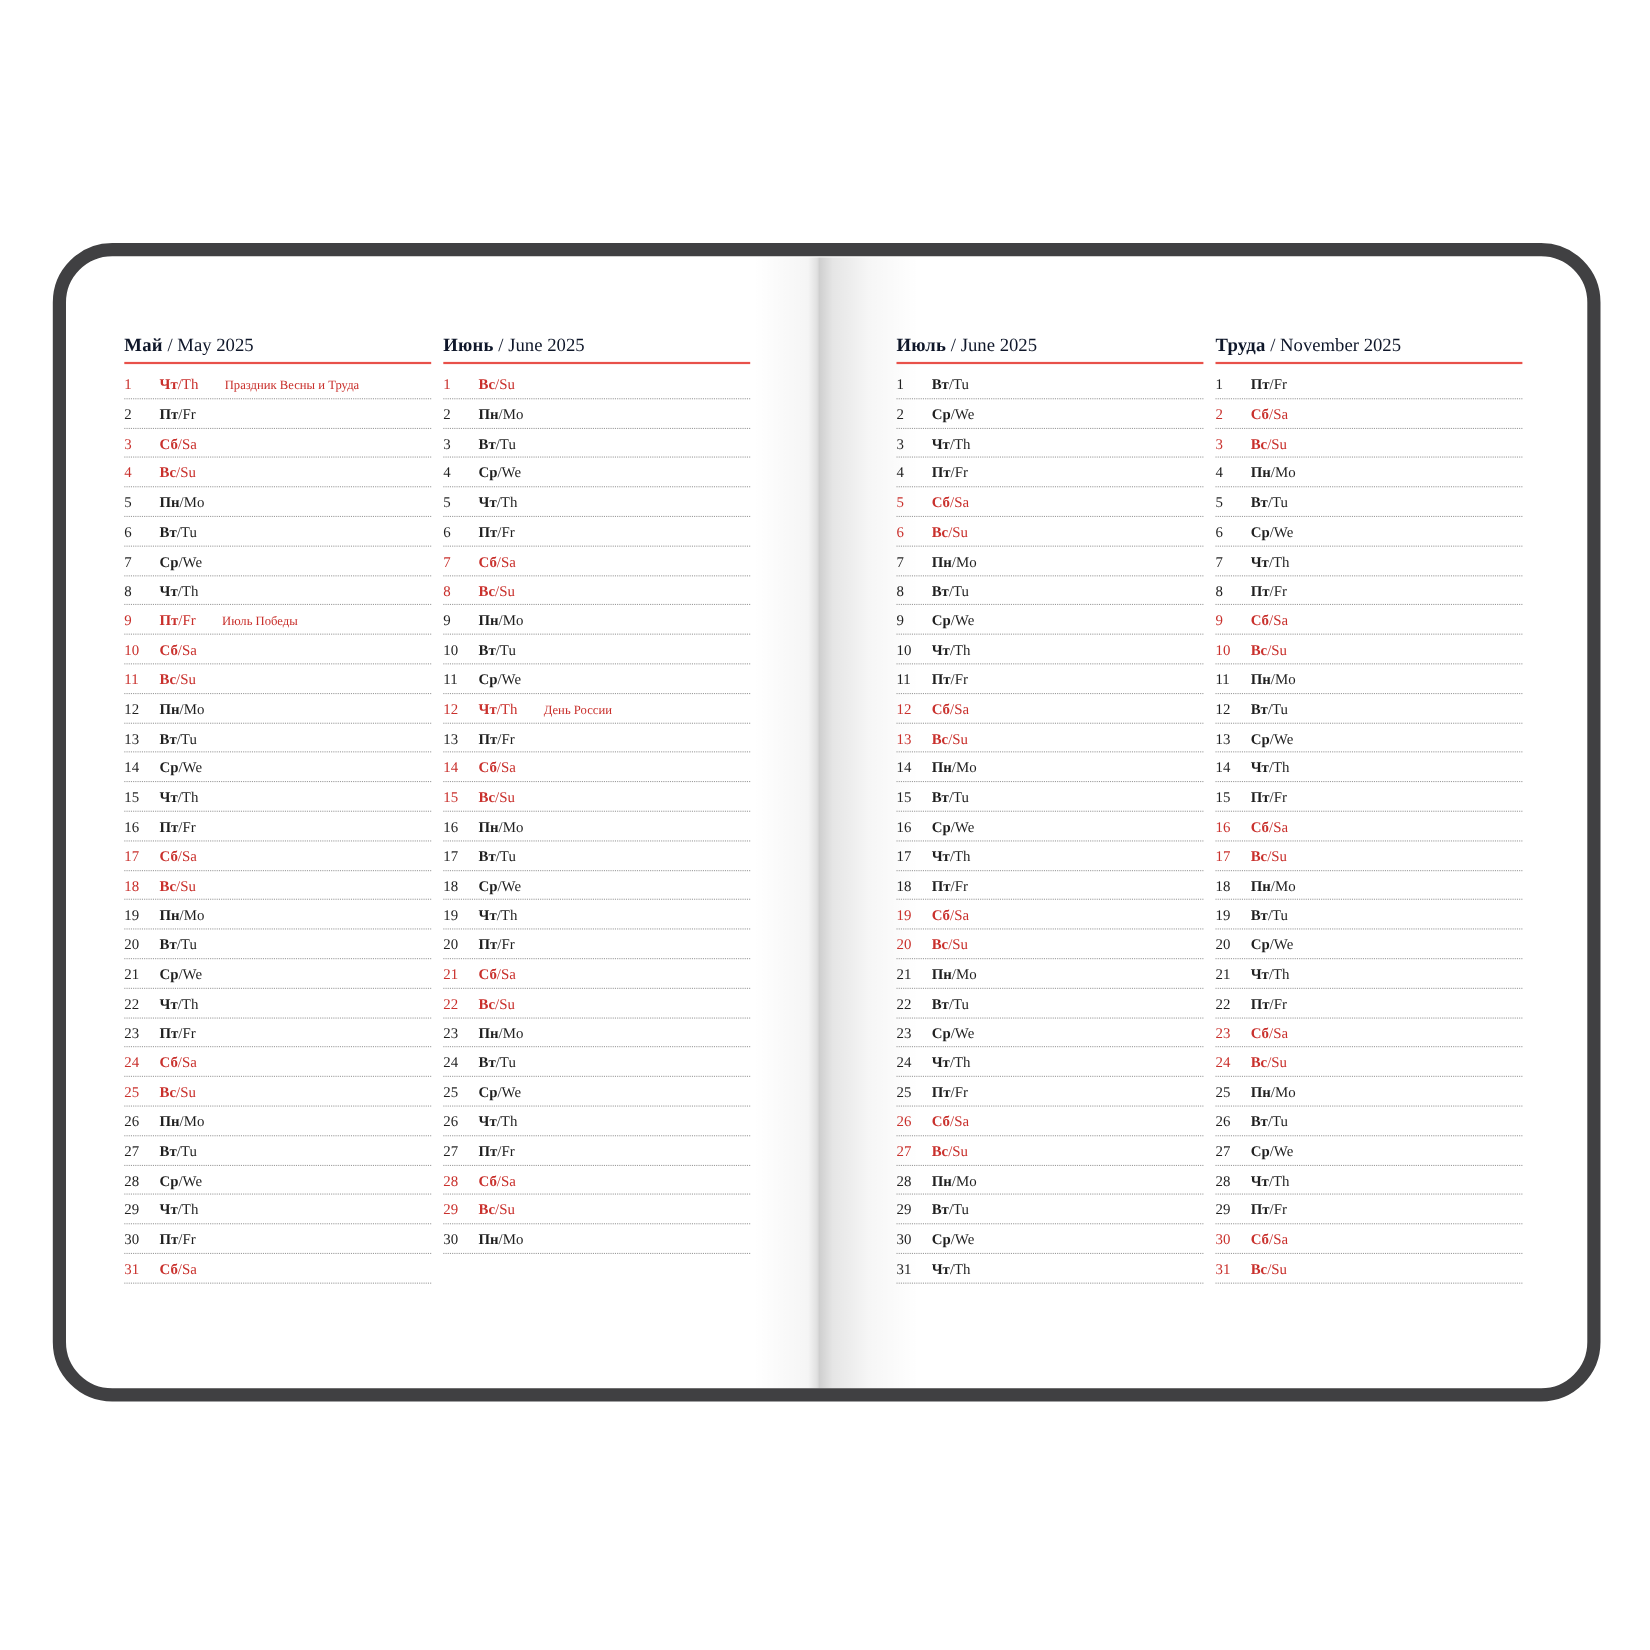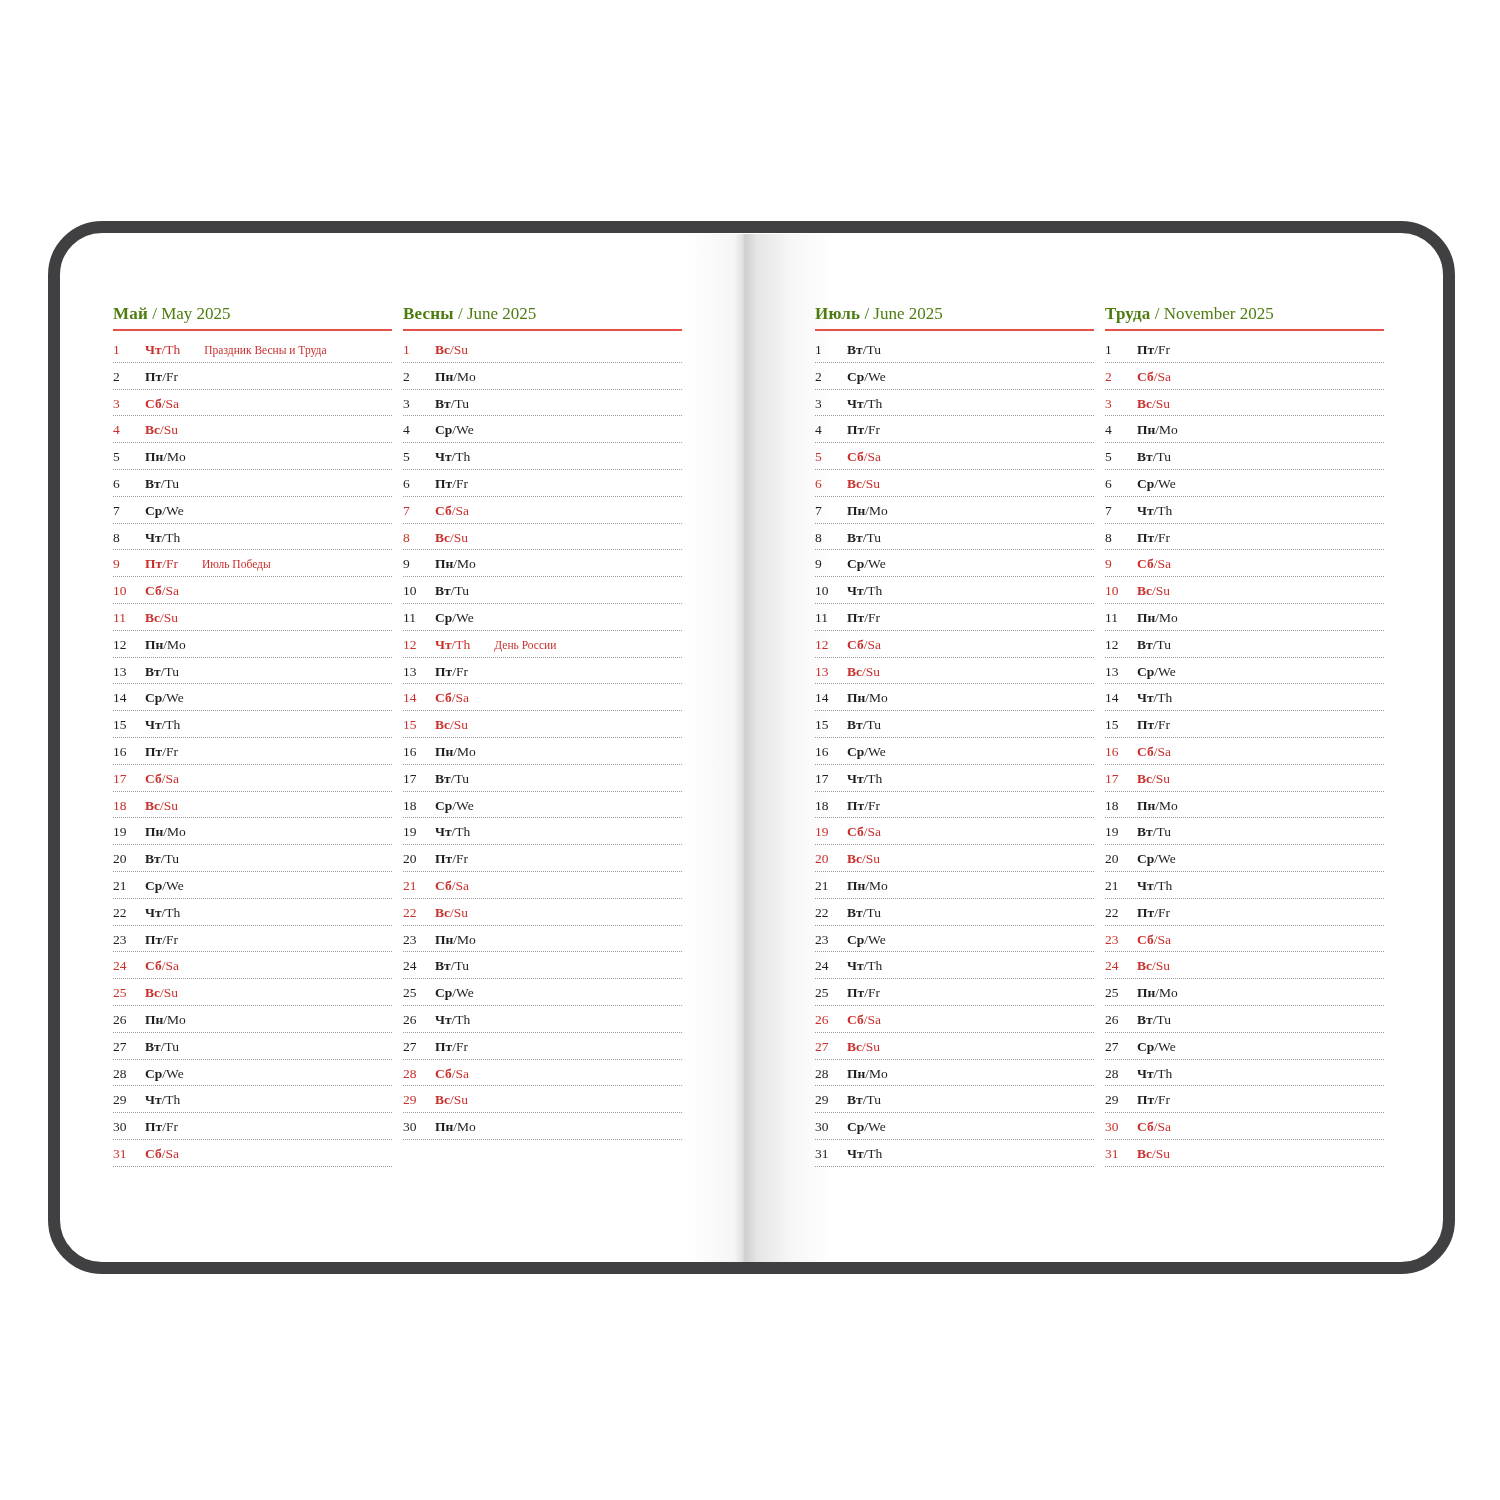--- a/index.html
+++ b/index.html
@@ -16,21 +16,21 @@
            rgba(0,0,0,0.04) 33%,
            rgba(0,0,0,0.12) 38.5%,
            rgba(0,0,0,0.19) 40%,
            rgba(0,0,0,0.10) 48%,
            rgba(0,0,0,0.035) 70%,
            rgba(0,0,0,0) 100%);}
   
   .mcol{position:absolute;top:304px;width:279px;}
   .col0{left:113px}.col1{left:403px}.col2{left:815px}.col3{left:1105px}
   .mhead{font-size:17px;line-height:20px;padding-bottom:5px;
-         border-bottom:2px solid var(--uline,#e8514a);color:#4d7c0f;white-space:nowrap;}
+         border-bottom:2px solid var(--uline,#e8514a);color:#0f172a;white-space:nowrap;}
   .mru{font-weight:bold;letter-spacing:0.2px;}
   .men{font-weight:normal;}
   .rows{margin-top:5px;}
   .row{height:26.8px;box-sizing:border-box;border-bottom:1px dotted #9b9b9b;
        display:flex;align-items:baseline;padding-top:6px;
        font-size:13.5px;line-height:15px;color:var(--ink,#1f1f1f);white-space:nowrap;}
   .num{width:32px;flex:none;}
   .abbr b{font-weight:bold;}
   .note{margin-left:24px;font-size:11.5px;}
   .row.red{color:var(--red,#c9302c);}
@@ -166,21 +166,21 @@
           <span class="num">30</span>
           <span class="abbr"><b>Пт</b>/Fr</span>
         </div>
         <div class="row red">
           <span class="num">31</span>
           <span class="abbr"><b>Сб</b>/Sa</span>
         </div>
       </div>
     </div>
   <div class="mcol col1">
-      <div class="mhead"><span class="mru">Весны</span><span class="men"> / June 2025</span></div>
+      <div class="mhead"><span class="mru">Июнь</span><span class="men"> / June 2025</span></div>
       <div class="rows">
         <div class="row red">
           <span class="num">1</span>
           <span class="abbr"><b>Вс</b>/Su</span>
         </div>
         <div class="row">
           <span class="num">2</span>
           <span class="abbr"><b>Пн</b>/Mo</span>
         </div>
         <div class="row">

